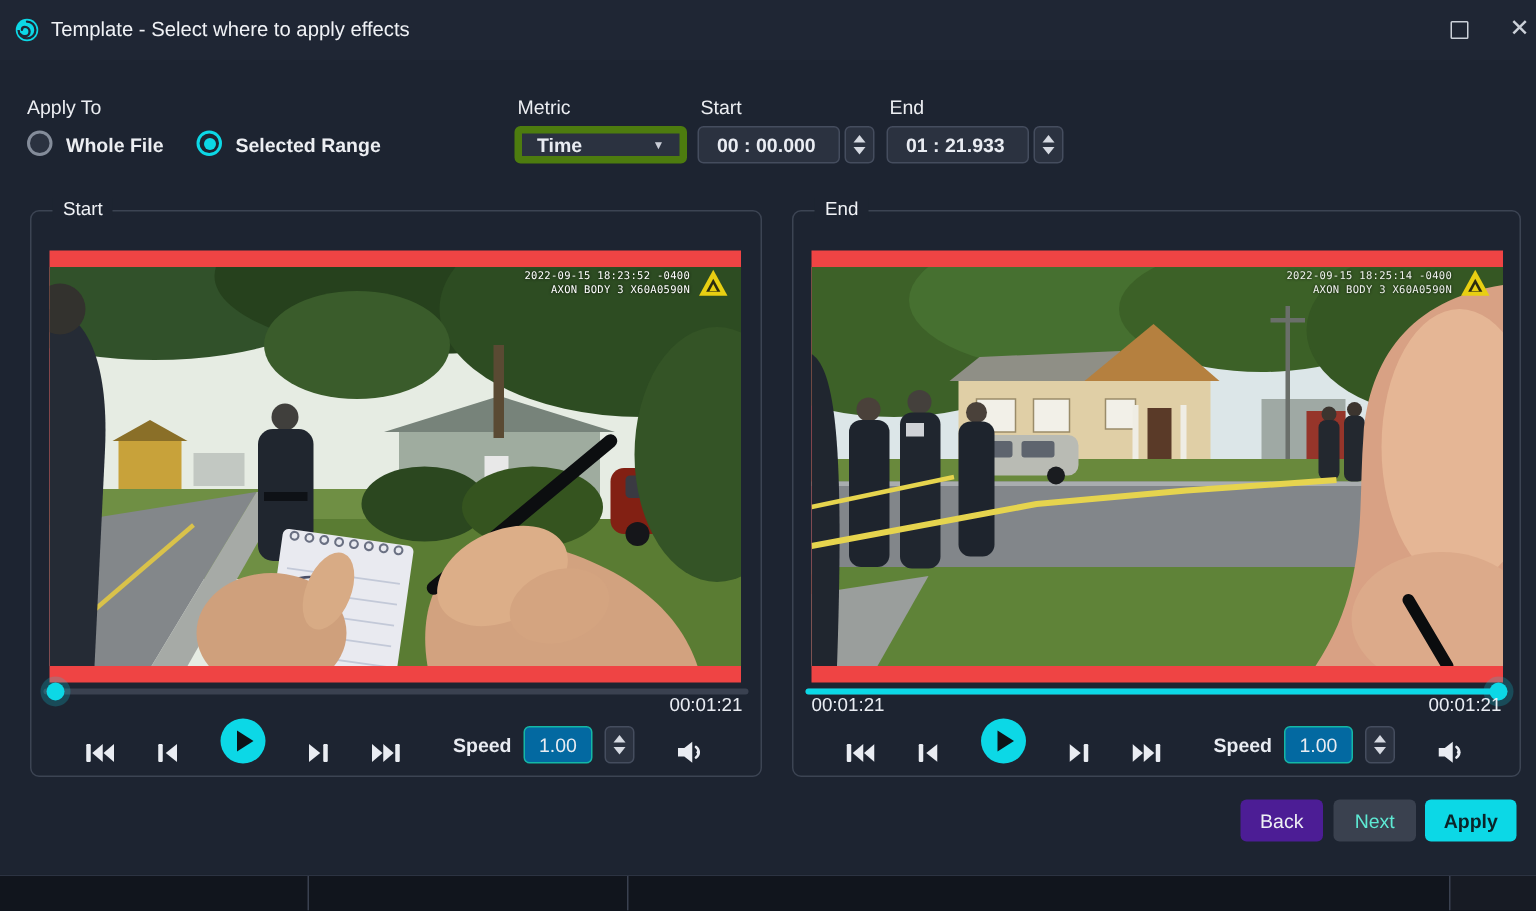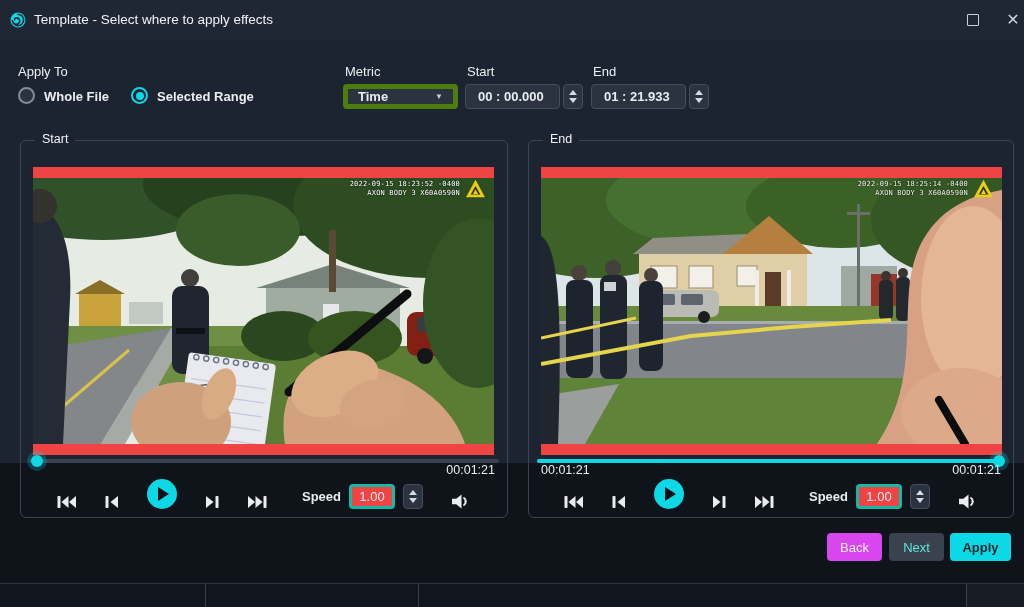--- a/index.html
+++ b/index.html
@@ -7,21 +7,21 @@
               font-family:"Liberation Sans", sans-serif; }
   .stage { position:relative; width:1024px; height:607px; }
 
   
   .behind { position:absolute; left:0; top:583px; width:1024px; height:24px;
             background:#11151d; border-top:1px solid #2c3342; }
   .behind .vline { position:absolute; top:0; bottom:0; width:1px; background:#3a4150; }
   .behind .rpanel { position:absolute; left:966px; top:0; bottom:0; right:0; background:#171b24; border-left:1px solid #3a4150; }
 
   
-  .dialog { position:absolute; left:0; top:0; width:1024px; height:463px; background:#1d2431; color:#e9ecf2; }
+  .dialog { position:absolute; left:0; top:0; width:1024px; height:583px; background:#1d2431; color:#e9ecf2; }
 
   .titlebar { position:absolute; left:0; top:0; width:100%; height:40px; background:#1f2634; }
   .titlebar .logo { position:absolute; left:9px; top:11px; width:18px; height:18px; }
   .titlebar .title { position:absolute; left:34px; top:12px; font-size:13.5px; color:#f0f2f6; }
   .winbtn { position:absolute; top:0; width:34px; height:40px; display:flex; align-items:center; justify-content:center; cursor:default; }
   .winbtn.max { left:956px; }
   .winbtn.close { left:996px; }
   .maxglyph { width:12px; height:12px; border:1.5px solid #ccd1d9; border-radius:1px; }
   .closeglyph { font-size:16px; color:#ccd1d9; line-height:1; }
 
@@ -77,27 +77,27 @@
   .transport { position:absolute; left:0; right:0; top:336px; height:32px;
                display:flex; align-items:flex-end; justify-content:center; gap:29px; }
   .tbtn { background:none; border:none; padding:0; display:flex; align-items:center; cursor:default; }
   .ticon { display:block; fill:#e9ecf2; }
   .playbtn { width:30px; height:30px; border-radius:50%; background:#0cd8e6; border:none;
              display:flex; align-items:center; justify-content:center; cursor:default; }
   .playtri { width:0; height:0; border-top:7px solid transparent; border-bottom:7px solid transparent;
              border-left:11px solid #0d1217; margin-left:3px; }
   .speedwrap { display:flex; align-items:center; gap:8px; margin-left:6px; }
   .speedlabel { font-size:13px; font-weight:bold; color:#e9ecf2; }
-  .speedbox { width:46px; height:25px; background:#ef4444; border:3px solid #14b8a6; border-radius:4px;
+  .speedbox { width:46px; height:25px; background:#0369a1; border:1px solid #14b8a6; border-radius:4px;
               display:flex; align-items:center; justify-content:center; font-size:13px; }
 
   
   .btn { position:absolute; top:533px; height:28px; border:none; border-radius:4px;
          font-family:"Liberation Sans", sans-serif; font-size:13px; cursor:default; }
-  .btn.back { left:827px; width:55px; background:#d946ef; color:#eef0f4; }
+  .btn.back { left:827px; width:55px; background:#4c1d95; color:#eef0f4; }
   .btn.next { left:889px; width:55px; background:#3a414f; color:#5eead4; }
   .btn.apply { left:950px; width:61px; background:#0cd8e6; color:#0b2429; font-weight:bold; }
 </style>
 </head>
 <body>
 
 <div class="stage">
 
   <div class="behind">
     <div class="vline" style="left:205px"></div>

